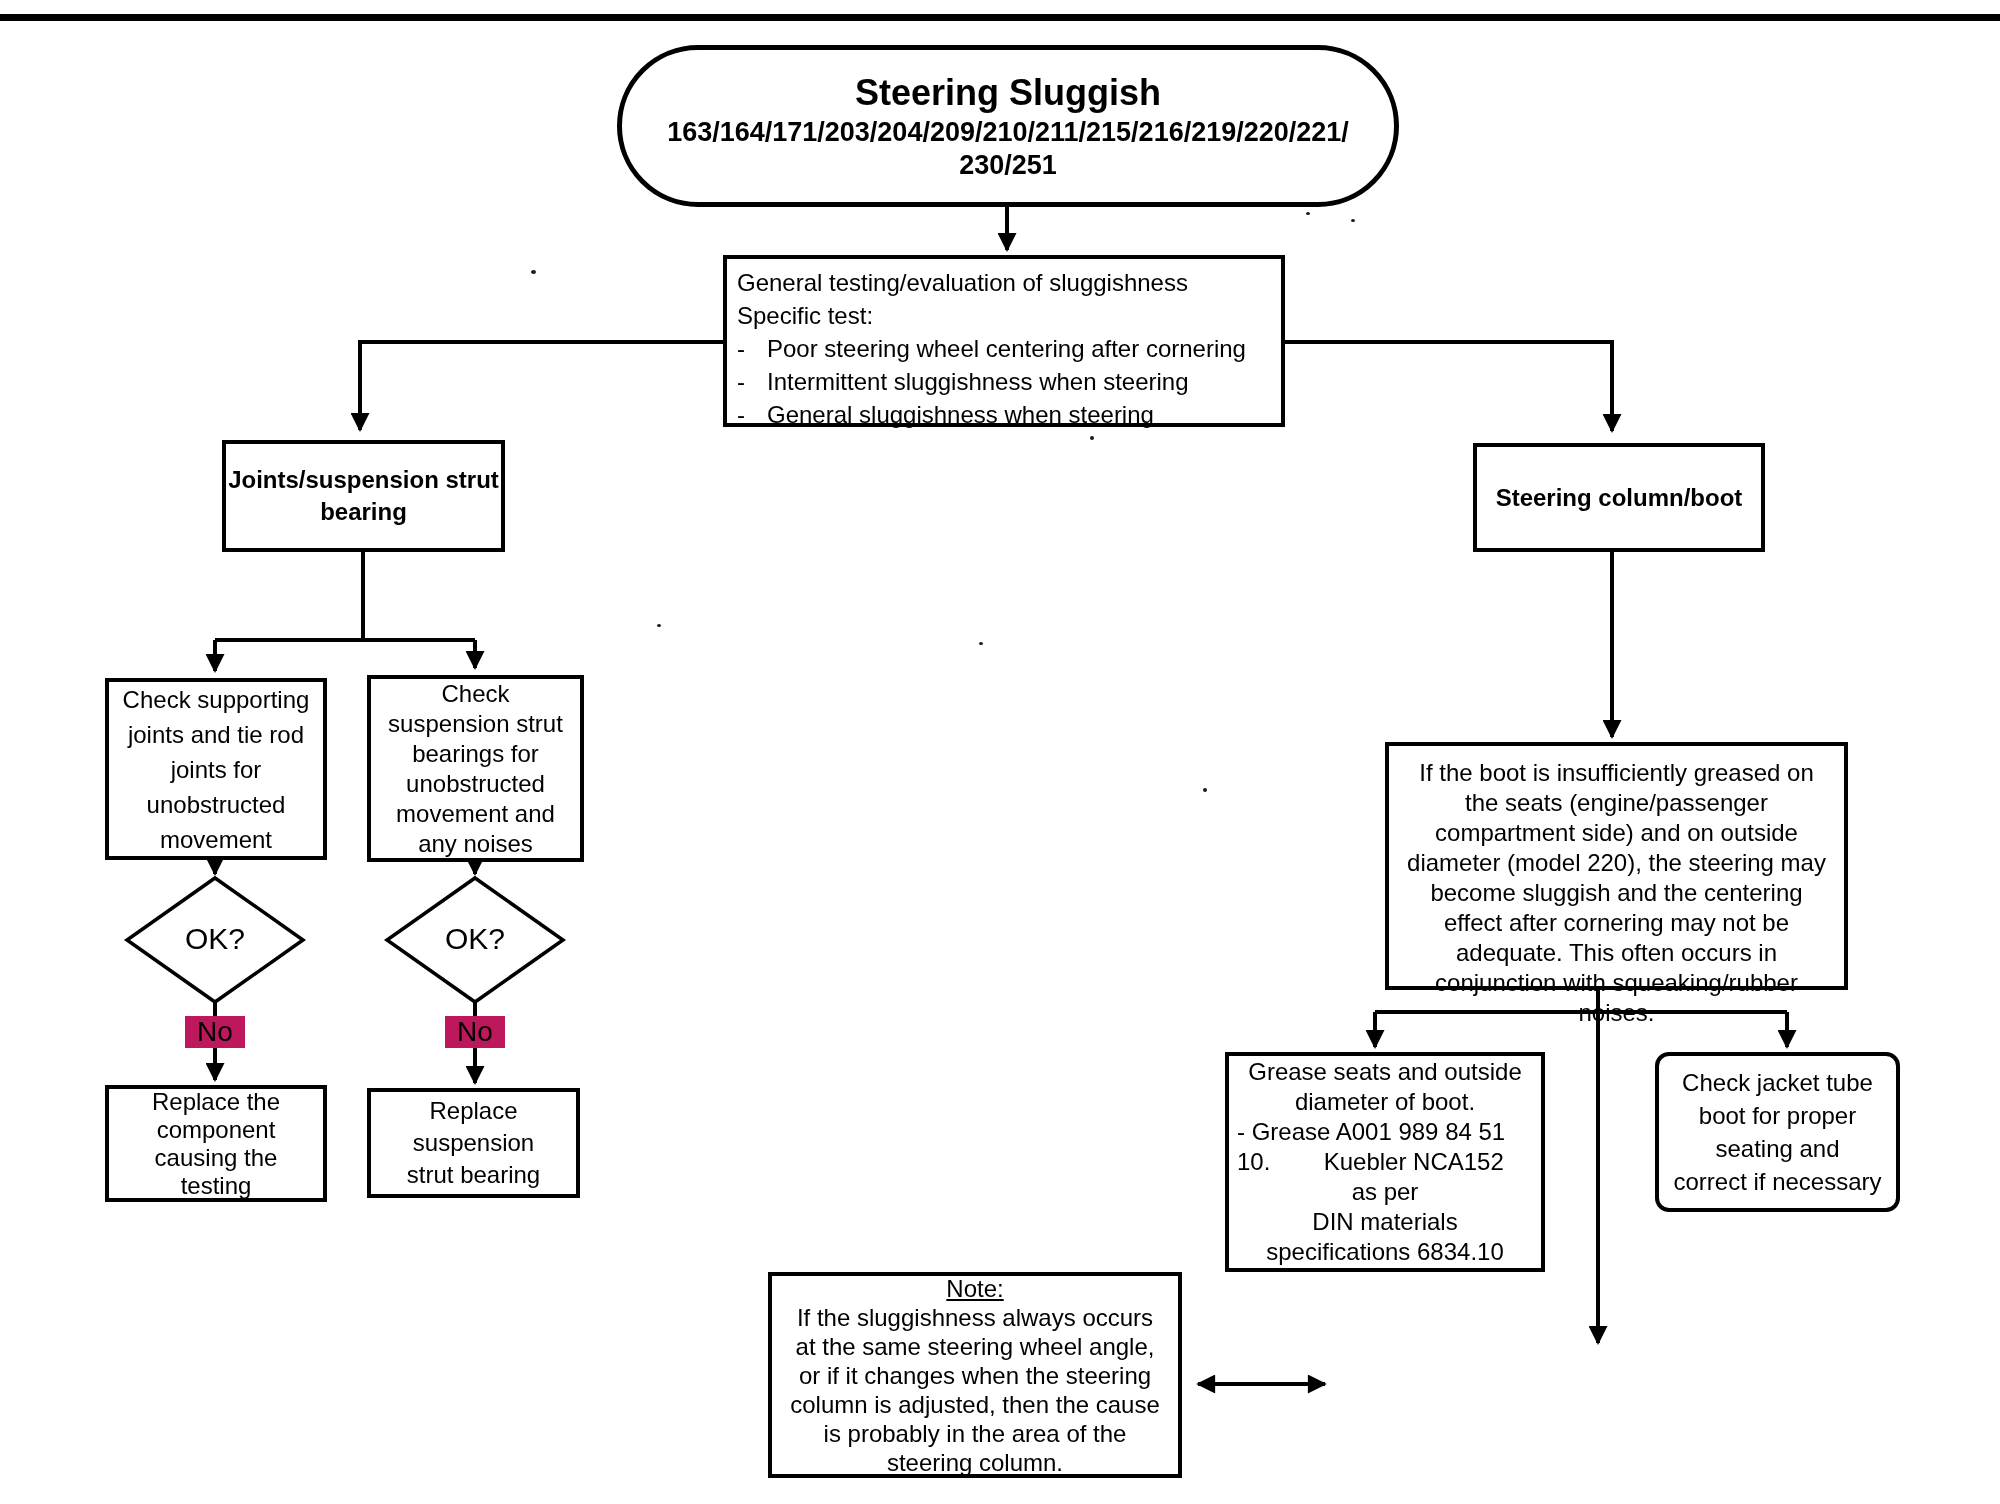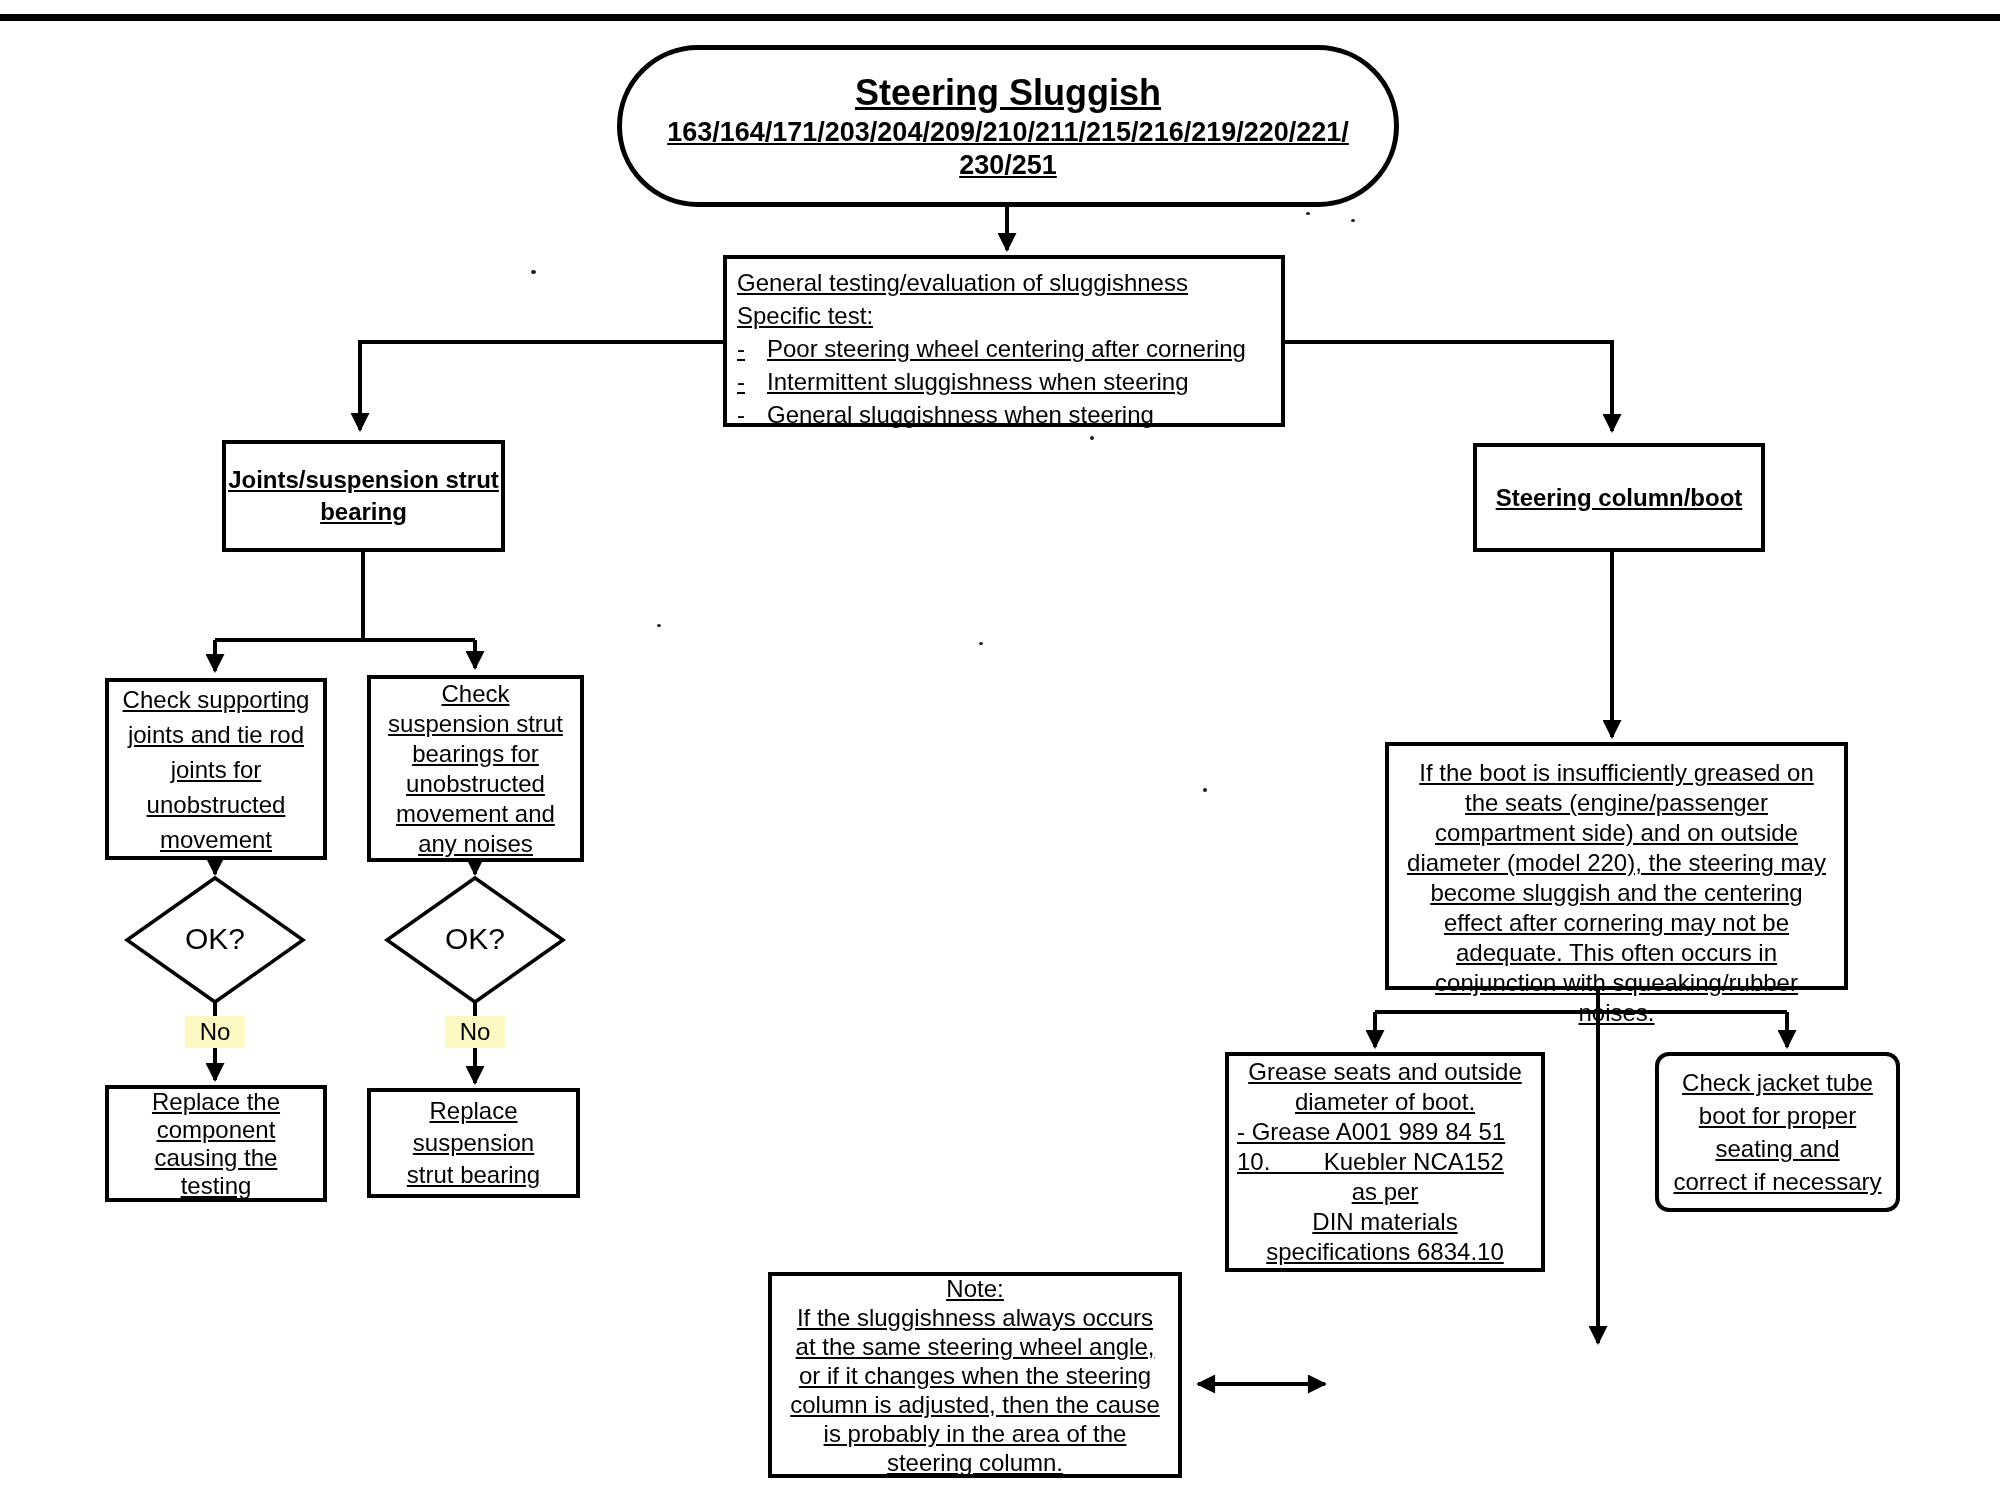--- a/index.html
+++ b/index.html
@@ -6,21 +6,21 @@
   #canvas{
     position:relative;width:2000px;height:1504px;background:#ffffff;
     font-family:"Liberation Sans","DejaVu Sans",sans-serif;color:#000;
     overflow:hidden;
   }
   #top-rule{position:absolute;left:0;top:14px;width:2000px;height:7px;background:#000;}
   #wires{position:absolute;left:0;top:0;width:2000px;height:1504px;pointer-events:none;}
   .node{
     position:absolute;box-sizing:border-box;border:4px solid #000;background:#fff;
     display:flex;flex-direction:column;justify-content:center;
-    font-size:24px;line-height:30px;text-align:center;text-decoration:underline;
+    font-size:24px;line-height:30px;text-align:center;
   }
   .ln{white-space:nowrap;}
   
   #n-start{left:617px;top:45px;width:782px;height:162px;border-width:5px;border-radius:82px;font-weight:bold;}
   #n-start .title{font-size:36px;line-height:46px;}
   #n-start .models{font-size:27px;line-height:33px;letter-spacing:0px;}
   
   #n-general{left:723px;top:255px;width:562px;height:172px;justify-content:flex-start;
              text-align:left;padding:7px 10px;line-height:33px;}
   .bullet{display:flex;}
@@ -28,21 +28,21 @@
   
   #n-joints{left:222px;top:440px;width:283px;height:112px;font-weight:bold;line-height:32px;}
   #n-steercol{left:1473px;top:443px;width:292px;height:109px;font-weight:bold;}
   
   #n-checksupport{left:105px;top:678px;width:222px;height:182px;line-height:35px;}
   #n-checkstrut{left:367px;top:675px;width:217px;height:187px;line-height:30px;}
   
   .decision-label{position:absolute;width:100px;text-align:center;font-size:30px;line-height:36px;background:transparent;}
   #d-ok-left{left:165px;top:921px;}
   #d-ok-right{left:425px;top:921px;}
-  .branch-label{position:absolute;width:60px;text-align:center;font-size:24px;line-height:32px;background:#fef9c3;}
+  .branch-label{position:absolute;width:60px;text-align:center;font-size:28px;line-height:32px;background:#be185d;}
   #d-no-left{left:185px;top:1016px;}
   #d-no-right{left:445px;top:1016px;}
   
   #n-replcomp{left:105px;top:1085px;width:222px;height:117px;line-height:28px;}
   #n-replstrut{left:367px;top:1088px;width:213px;height:110px;line-height:32px;}
   
   #n-bootinfo{left:1385px;top:742px;width:463px;height:248px;justify-content:flex-start;
               padding-top:12px;line-height:30px;}
   
   #n-grease{left:1225px;top:1052px;width:320px;height:220px;padding:2px 8px;line-height:30px;}

